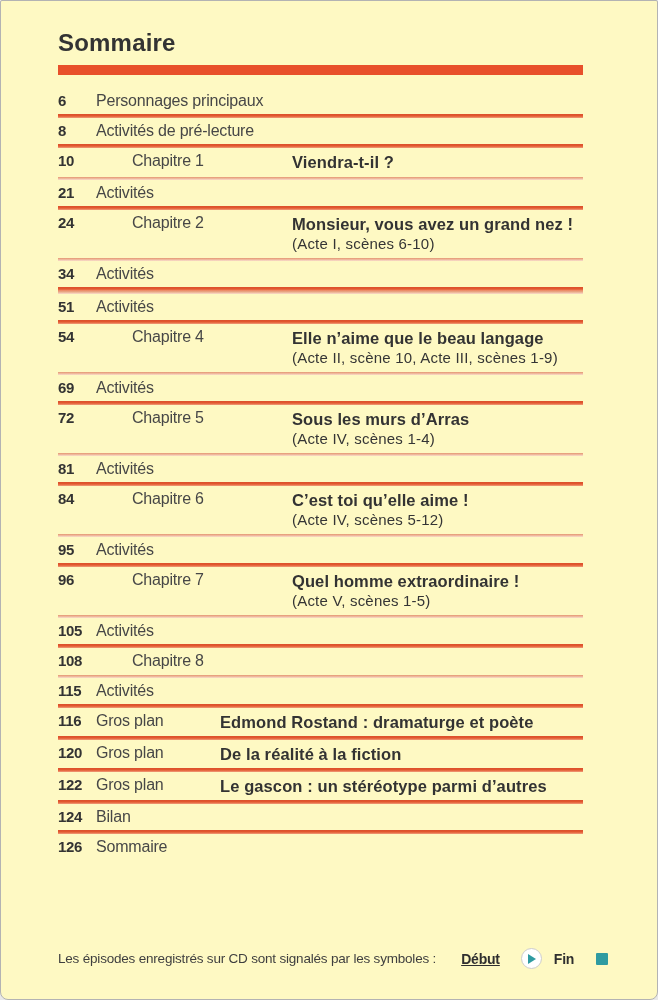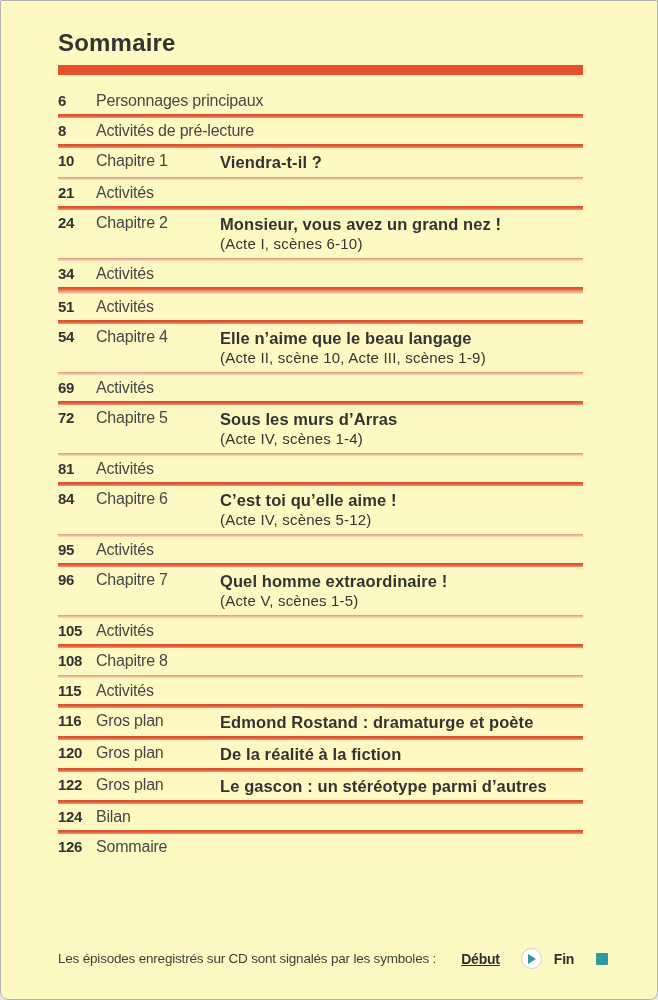--- a/index.html
+++ b/index.html
@@ -27,21 +27,21 @@
     margin-top:9px;
     background:var(--accent,#e8502b);
   }
   .toc{margin-top:13px;}
   .row{
     display:grid;
     grid-template-columns:38px 90px 1fr;
     align-items:start;
     padding:4px 0 4px;
   }
-  .row.chapter{padding:4px 0 5px;}
+  .row.chapter{padding:4px 0 5px;gap:36px;}
   .num{
     font-weight:bold;
     font-size:15px;line-height:18px;
     color:var(--title_text,#3d3d3d);
     letter-spacing:-.3px;
   }
   .cat,.label{
     font-size:16px;line-height:18px;
     color:#474747;
     letter-spacing:-.2px;

